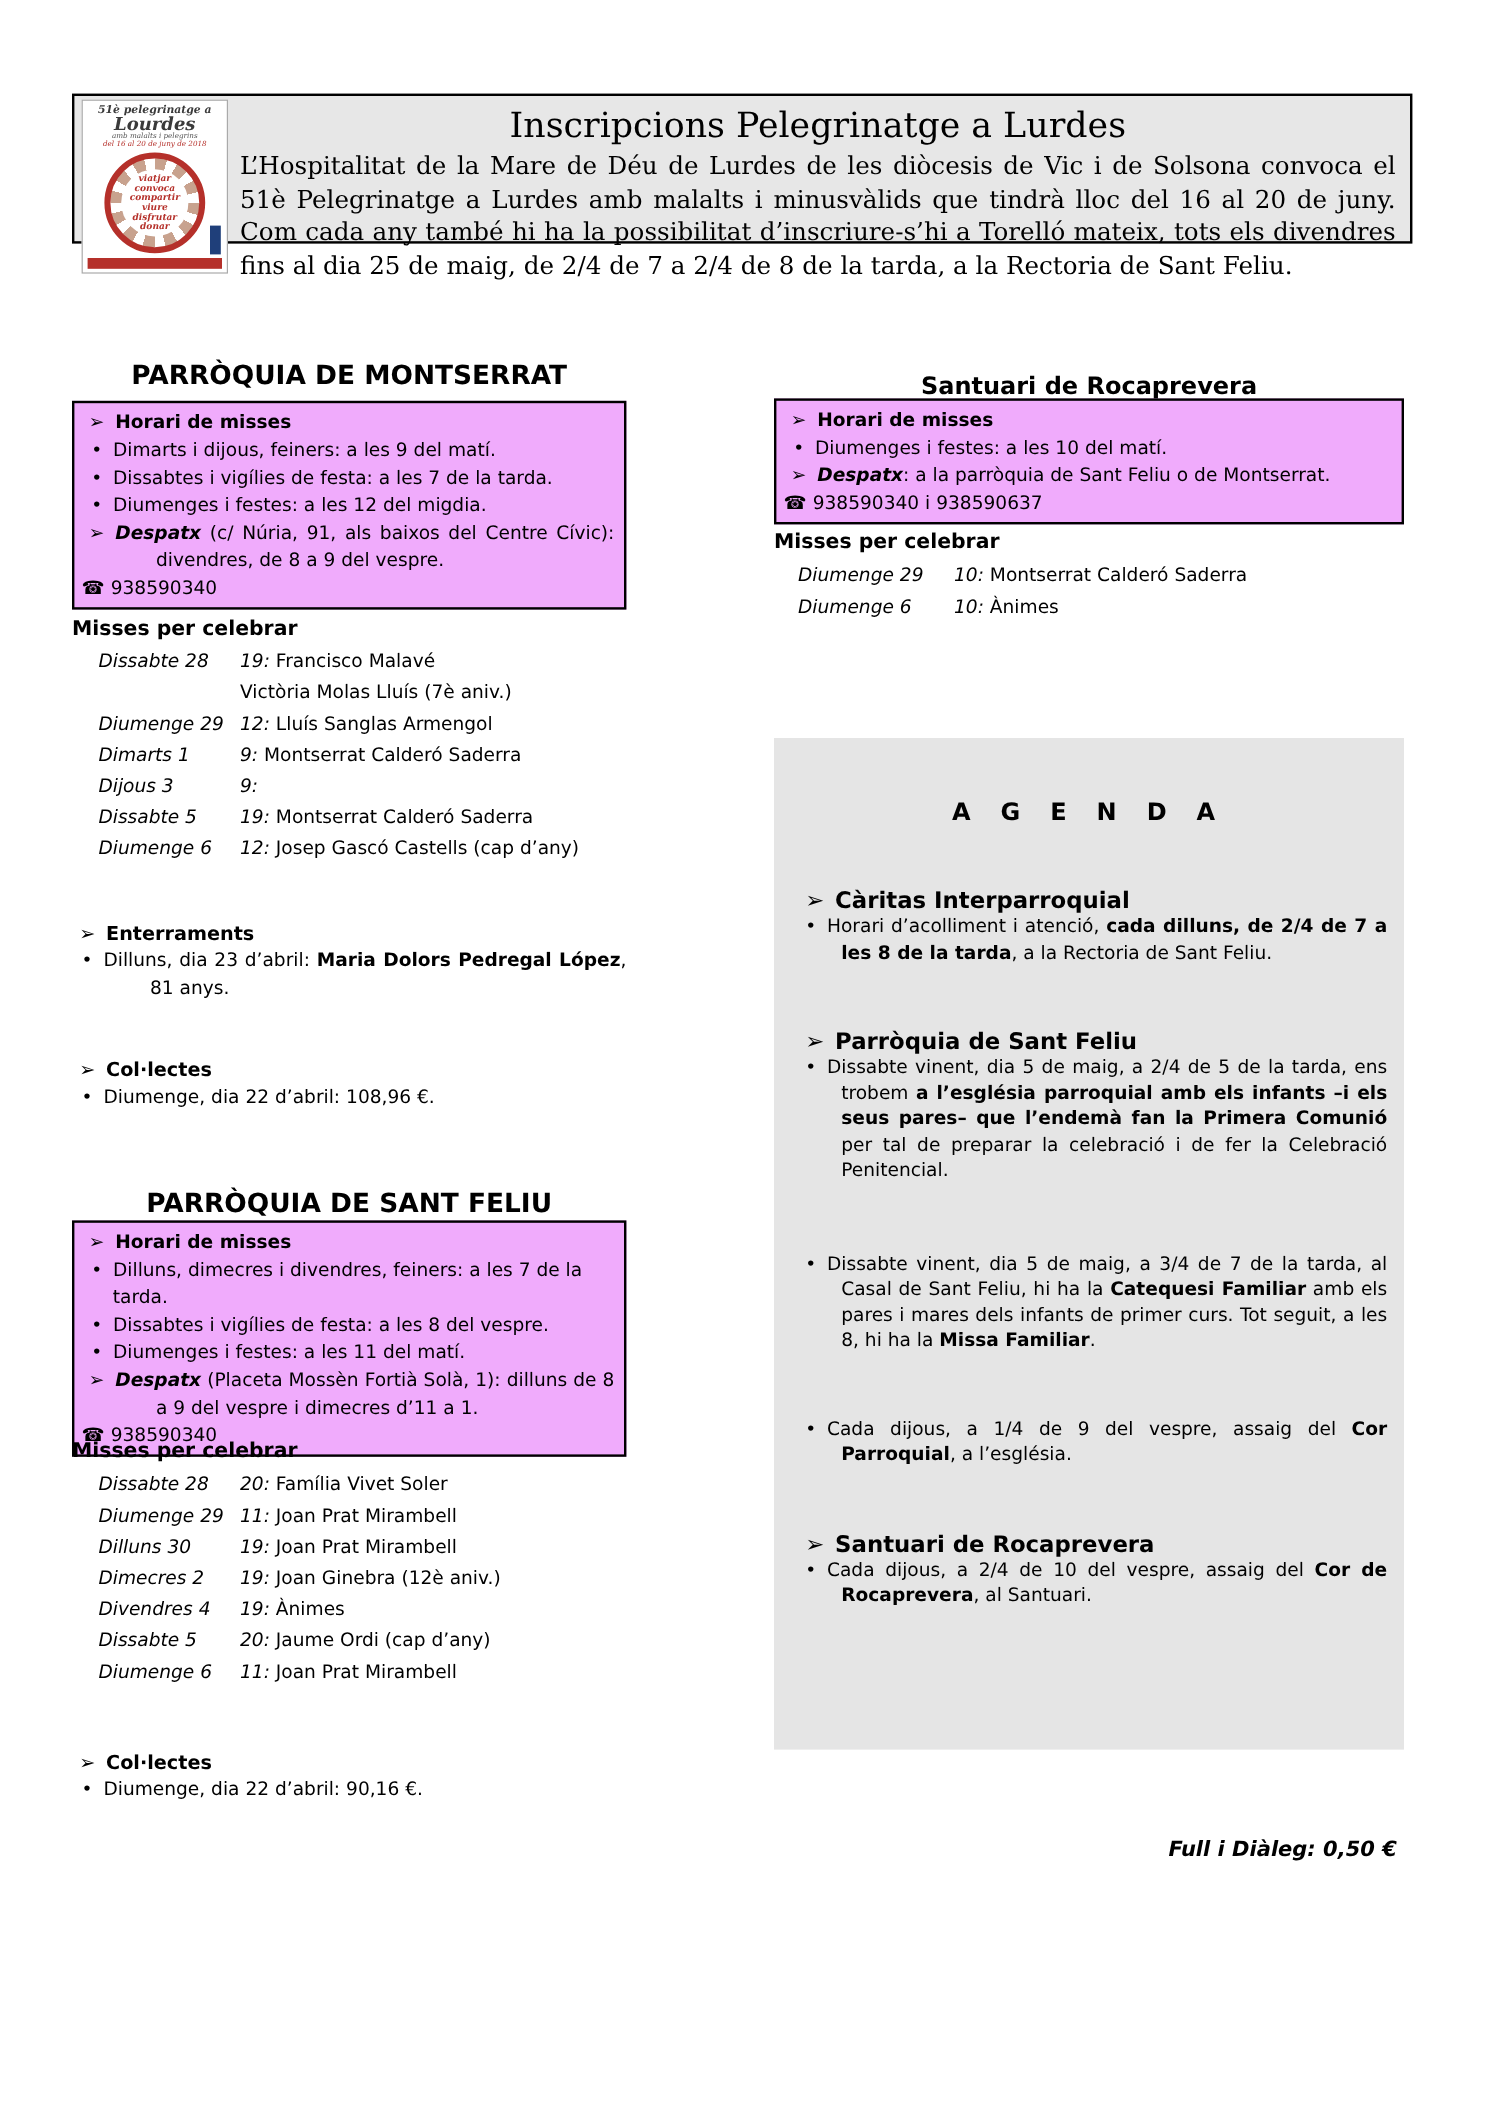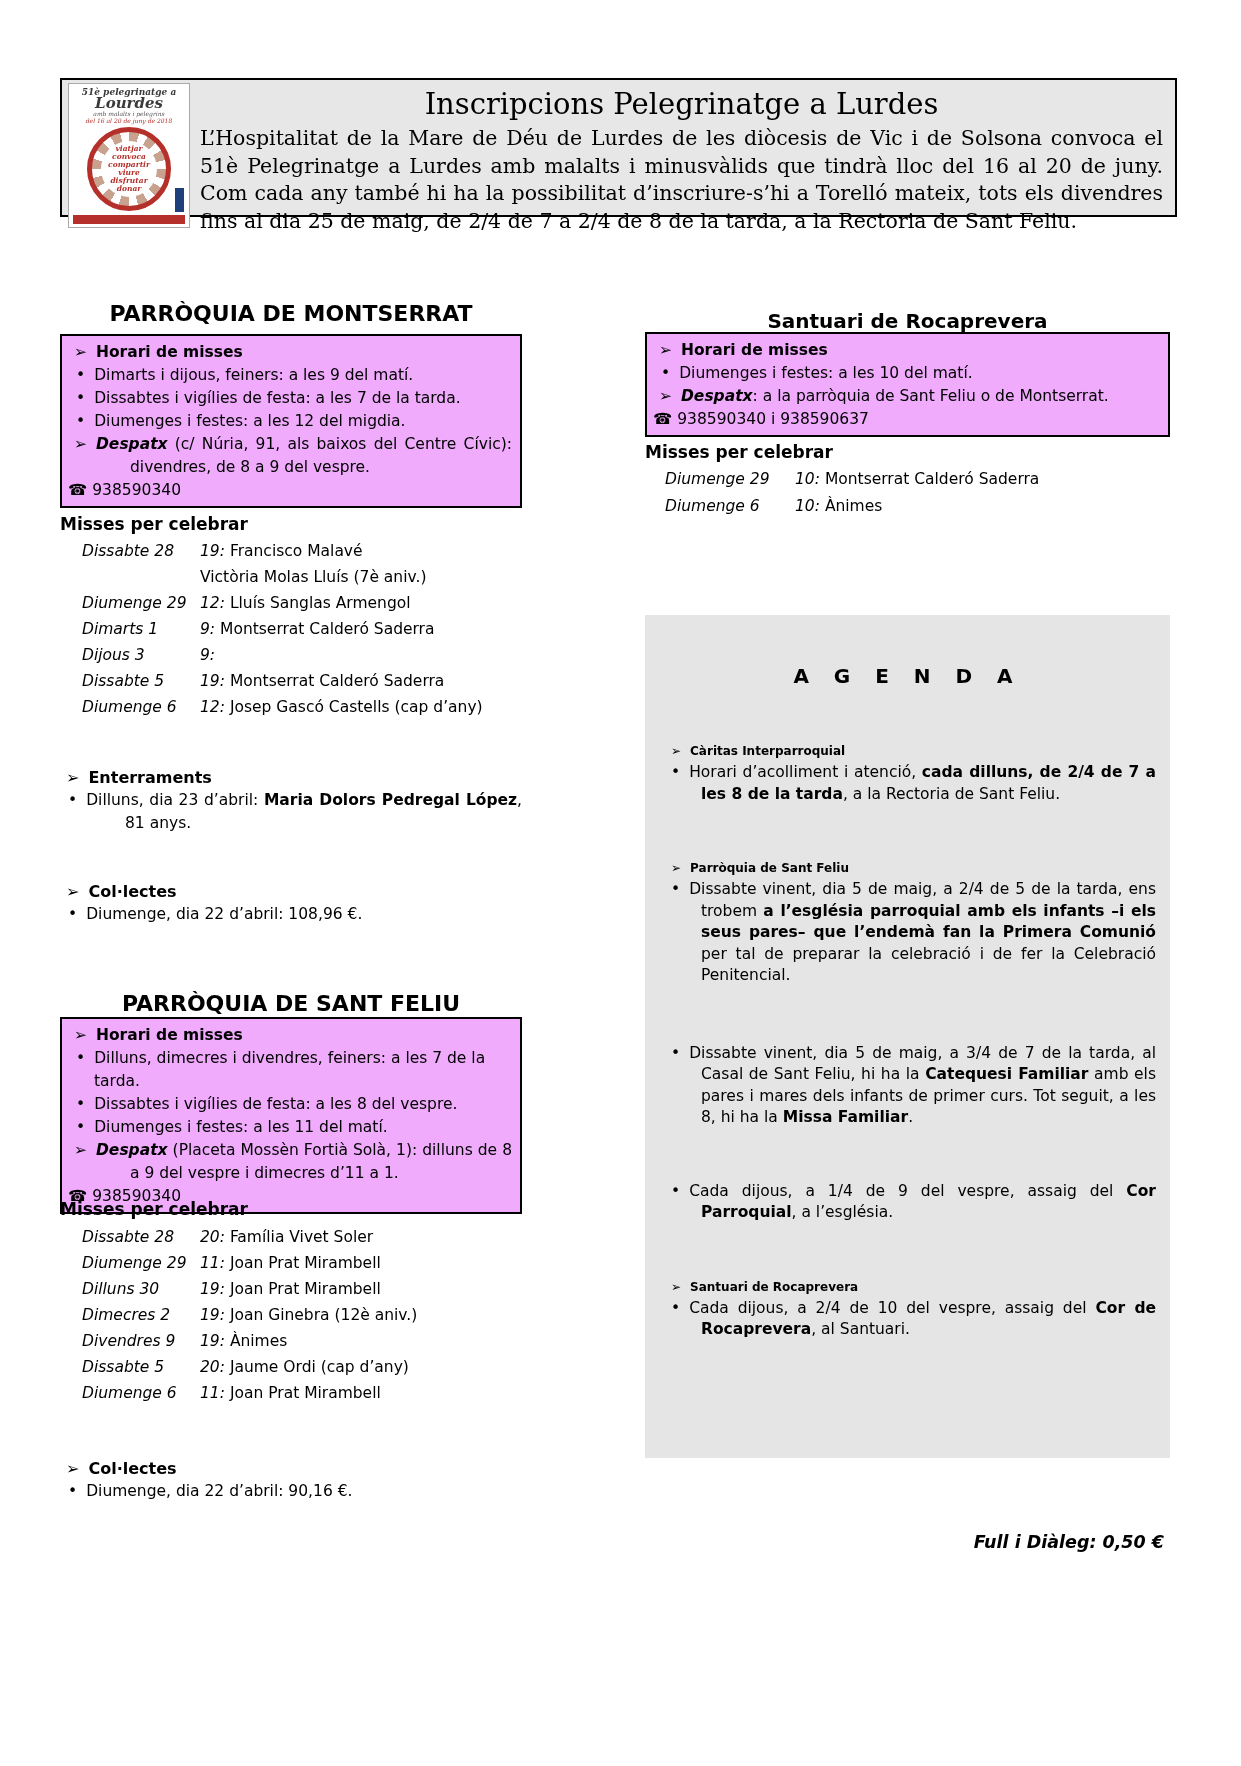--- a/index.html
+++ b/index.html
@@ -4,21 +4,21 @@
 <style>
   html,body{margin:0;padding:0;}
   body{
     width:1241px;height:1766px;position:relative;
     background:#ffffff;color:#000;
     font-family:"DejaVu Sans", sans-serif;
     -webkit-font-smoothing:antialiased;
   }
   
   .header-box{
-    position:absolute;left:60px;top:78px;width:1117px;height:139px;
+    position:absolute;left:60px;top:78px;width:1117px;height:125px;
     background:#e7e7e7;border:2px solid #000;box-sizing:border-box;
   }
   .logo{
     position:absolute;left:6px;top:3px;width:122px;height:145px;
     background:#fff;border:1px solid #aaa;box-sizing:border-box;
     overflow:hidden;text-align:center;
   }
   .logo-l1{font-family:"DejaVu Serif",serif;font-style:italic;font-weight:bold;
     font-size:9px;color:#3a3a3a;margin-top:3px;line-height:10px;}
   .logo-l2{font-family:"DejaVu Serif",serif;font-style:italic;font-weight:bold;
@@ -78,21 +78,21 @@
   
   .agenda{
     position:absolute;left:645px;top:615px;width:525px;height:843px;
     background:#e5e5e5;box-sizing:border-box;padding:0 14px;
   }
   .agenda-title{
     text-align:center;font-weight:bold;font-size:20px;letter-spacing:9px;
     padding-top:49px;
   }
   .agenda-entry{margin-top:52px;}
-  .ah{font-size:12px;line-height:22px;padding-left:38px;text-indent:-26px;}
+  .ah{font-size:19px;line-height:22px;padding-left:38px;text-indent:-26px;}
   .ab{font-size:15.5px;line-height:21.5px;padding-left:42px;text-indent:-30px;
     text-align:justify;}
   .ab + .ab{margin-top:56px;}
   
   .footer{
     position:absolute;right:77px;top:1532px;
     font-weight:bold;font-style:italic;font-size:17.5px;
   }
 </style>
 </head>
@@ -194,21 +194,21 @@
     </div>
   <div class="mrow">
       <span class="mday">Dilluns 30</span>
       <span><span class="mtime">19:</span><span> Joan Prat Mirambell</span></span>
     </div>
   <div class="mrow">
       <span class="mday">Dimecres 2</span>
       <span><span class="mtime">19:</span><span> Joan Ginebra (12è aniv.)</span></span>
     </div>
   <div class="mrow">
-      <span class="mday">Divendres 9</span>
+      <span class="mday">Divendres 4</span>
       <span><span class="mtime">19:</span><span> Ànimes</span></span>
     </div>
   <div class="mrow">
       <span class="mday">Dissabte 5</span>
       <span><span class="mtime">20:</span><span> Jaume Ordi (cap d’any)</span></span>
     </div>
   <div class="mrow">
       <span class="mday">Diumenge 6</span>
       <span><span class="mtime">11:</span><span> Joan Prat Mirambell</span></span>
     </div>

